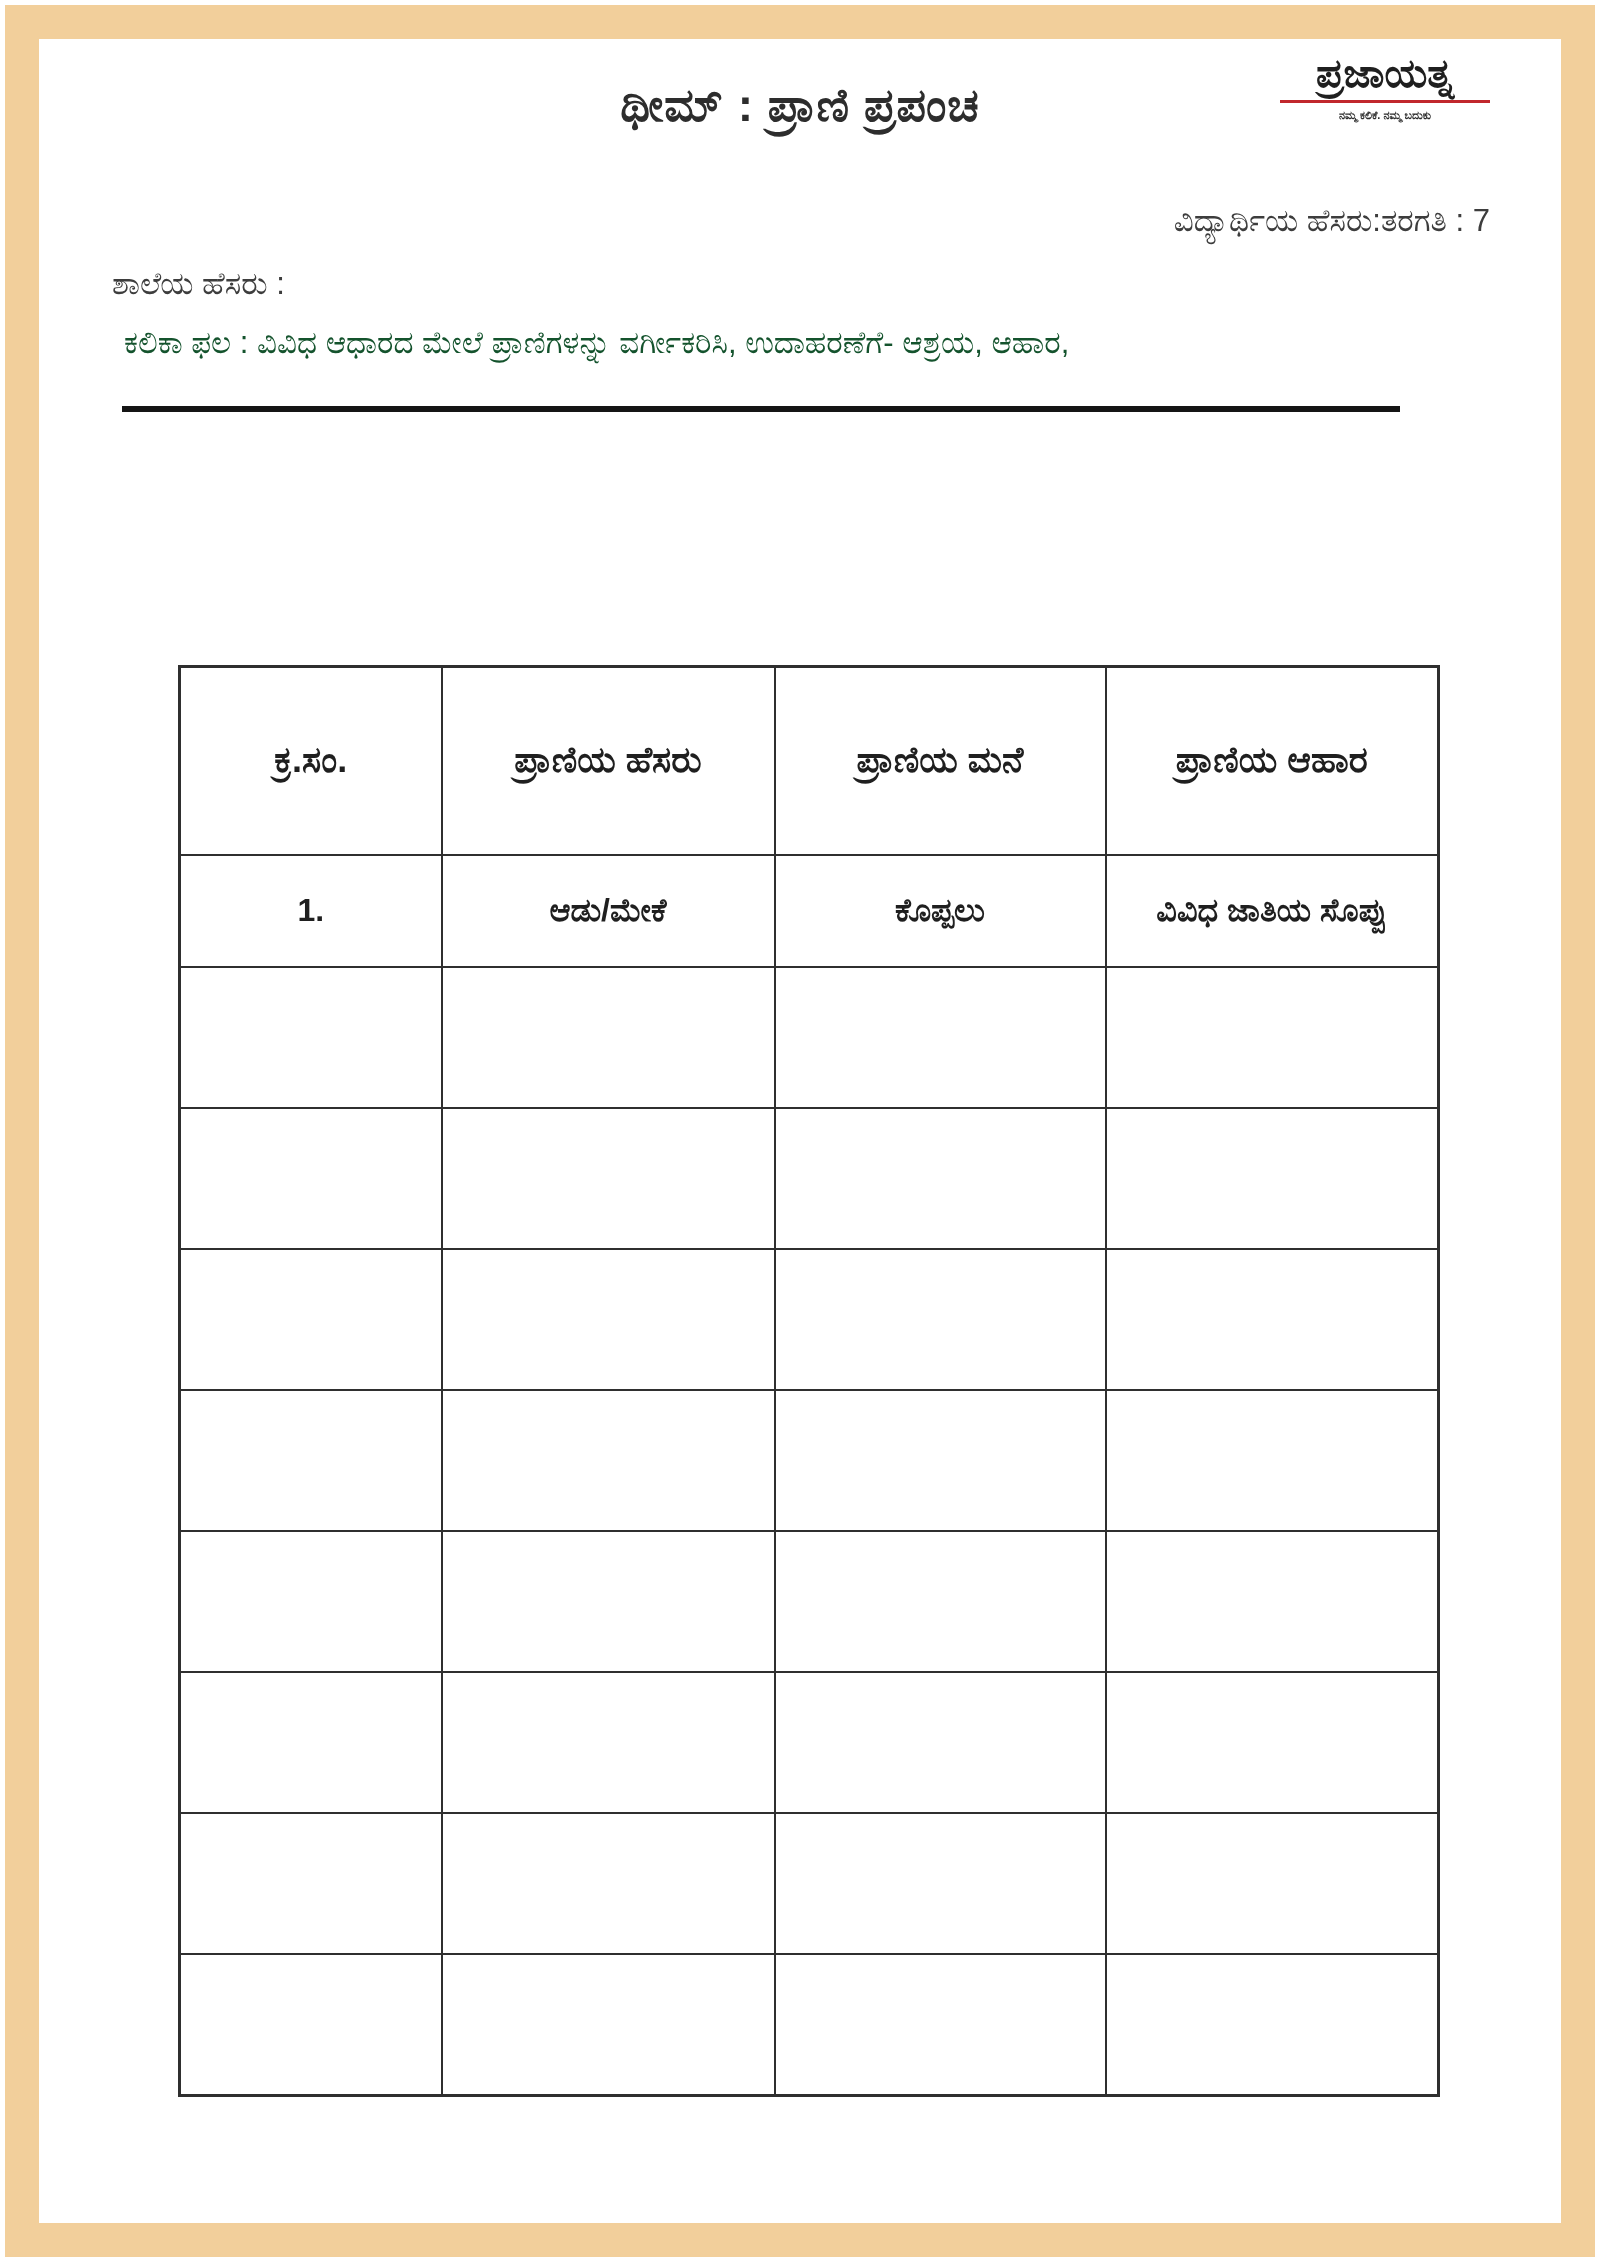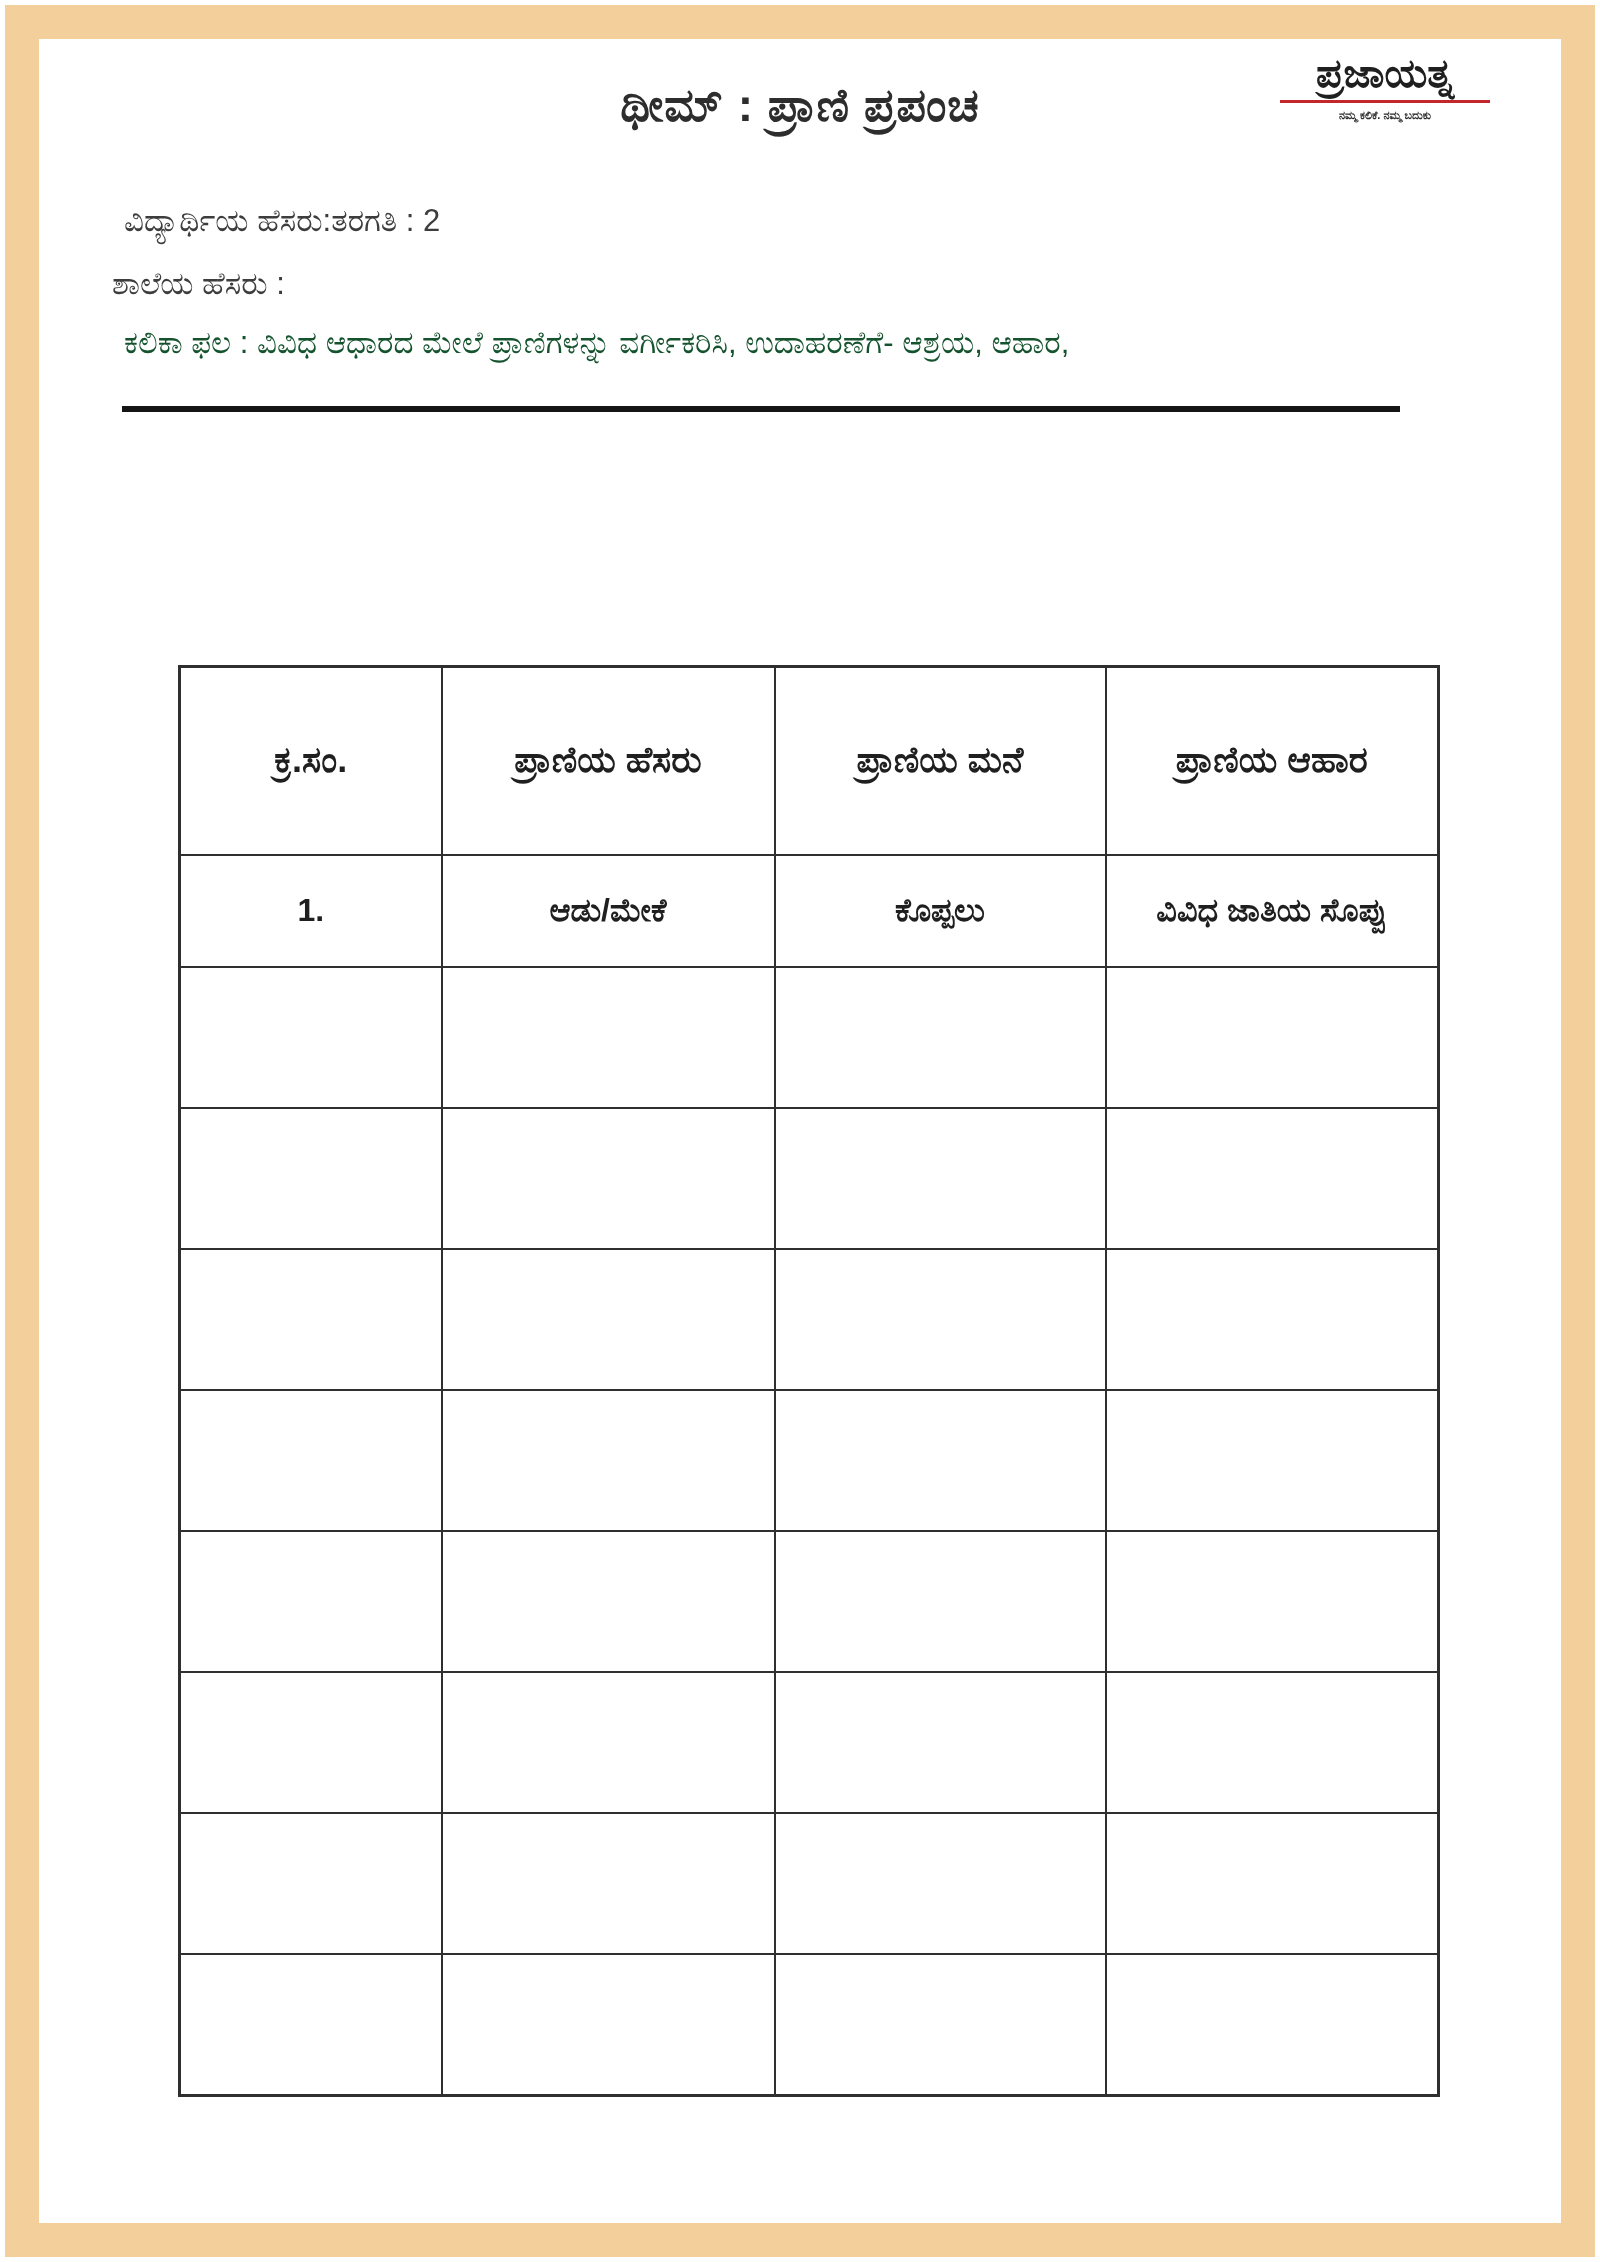--- a/index.html
+++ b/index.html
@@ -54,21 +54,21 @@
     font-size: 11px;
     font-weight: 700;
     color: #2d2d2d;
     margin-top: 6px;
     white-space: nowrap;
   }
   .row-fields {
     position: absolute;
     top: 203px; left: 124px; right: 110px;
     display: flex;
-    justify-content: flex-start;
+    justify-content: flex-end;
     align-items: baseline;
     font-size: 31px;
     color: #3d3d3d;
   }
   .school-label {
     position: absolute;
     top: 266px; left: 112px;
     font-size: 31px;
     color: #3d3d3d;
   }
@@ -140,21 +140,21 @@
   <div class="doc-title">ಥೀಮ್ : ಪ್ರಾಣಿ ಪ್ರಪಂಚ</div>
 
   <div class="logo">
     <div class="logo-name">ಪ್ರಜಾಯತ್ನ</div>
     <div class="logo-underline"></div>
     <div class="logo-tagline">ನಮ್ಮ ಕಲಿಕೆ. ನಮ್ಮ ಬದುಕು</div>
   </div>
 
   <div class="row-fields">
     <span>ವಿದ್ಯಾರ್ಥಿಯ ಹೆಸರು:</span>
-    <span>ತರಗತಿ : 2</span>
+    <span>ತರಗತಿ : 7</span>
   </div>
 
   <div class="school-label">ಶಾಲೆಯ ಹೆಸರು :</div>
 
   <div class="outcome">ಕಲಿಕಾ ಫಲ : ವಿವಿಧ ಆಧಾರದ ಮೇಲೆ ಪ್ರಾಣಿಗಳನ್ನು ವರ್ಗೀಕರಿಸಿ, ಉದಾಹರಣೆಗೆ- ಆಶ್ರಯ, ಆಹಾರ,</div>
 
   <div class="divider"></div>
 
 
 

